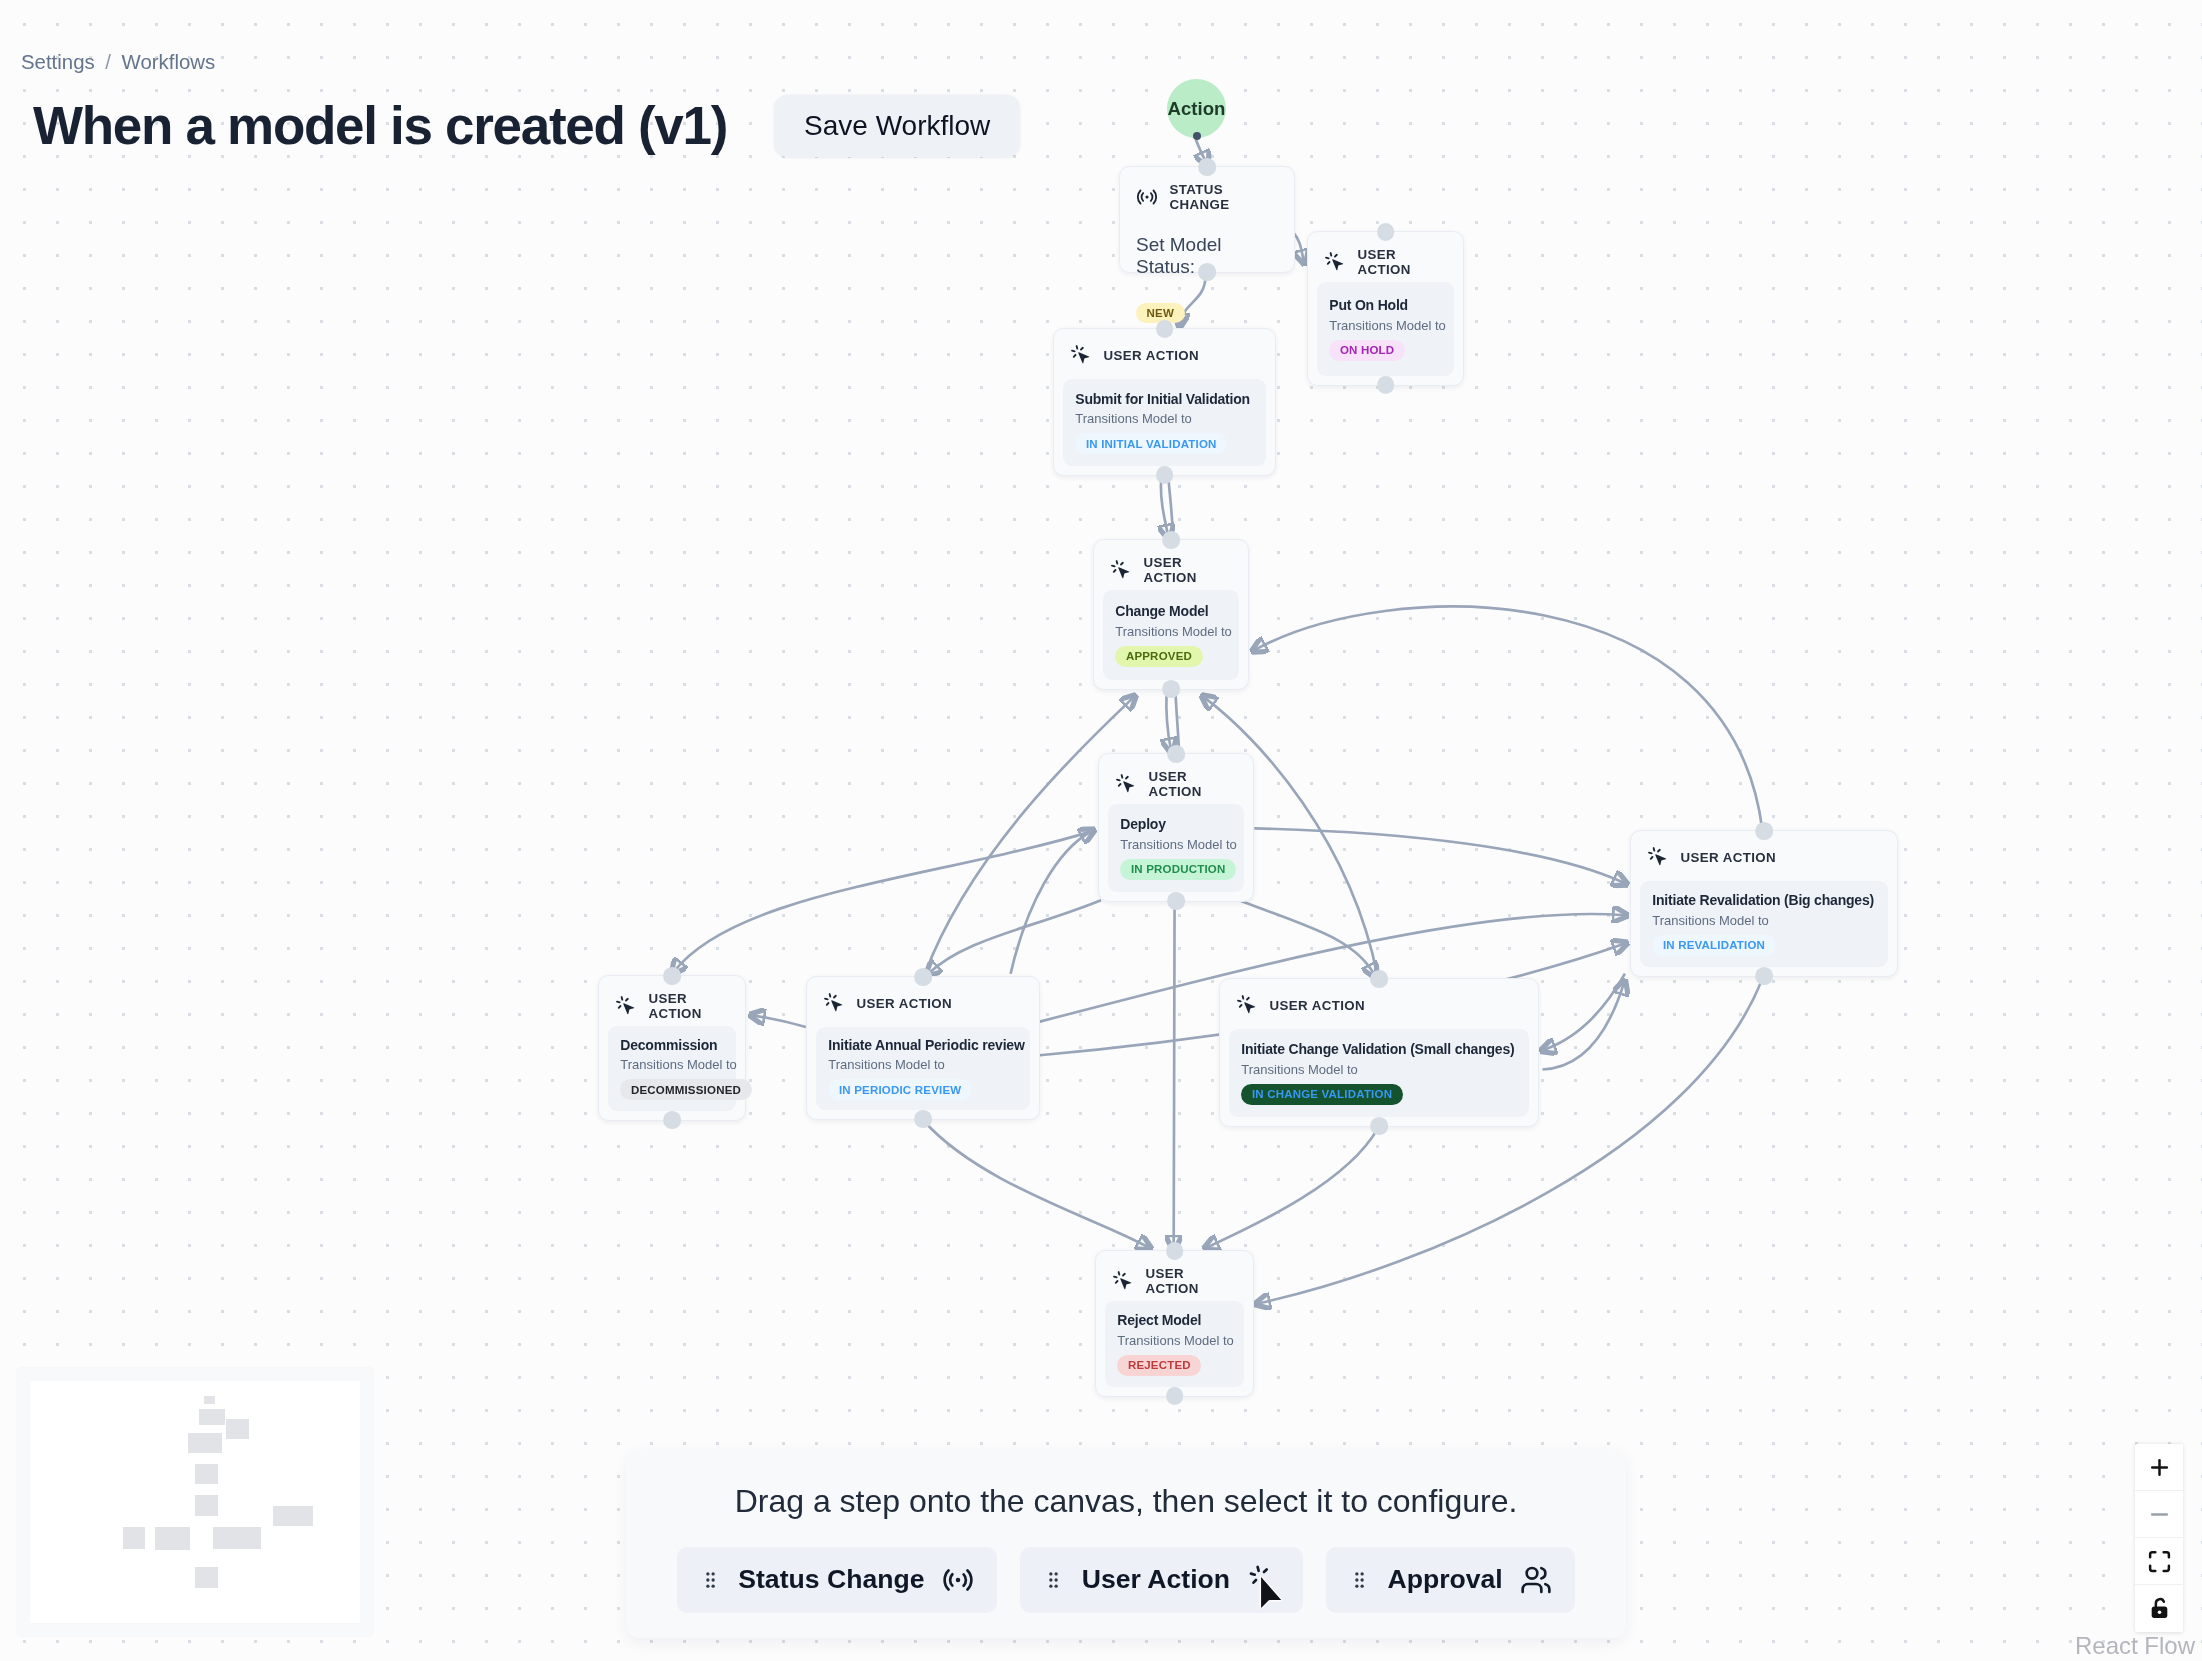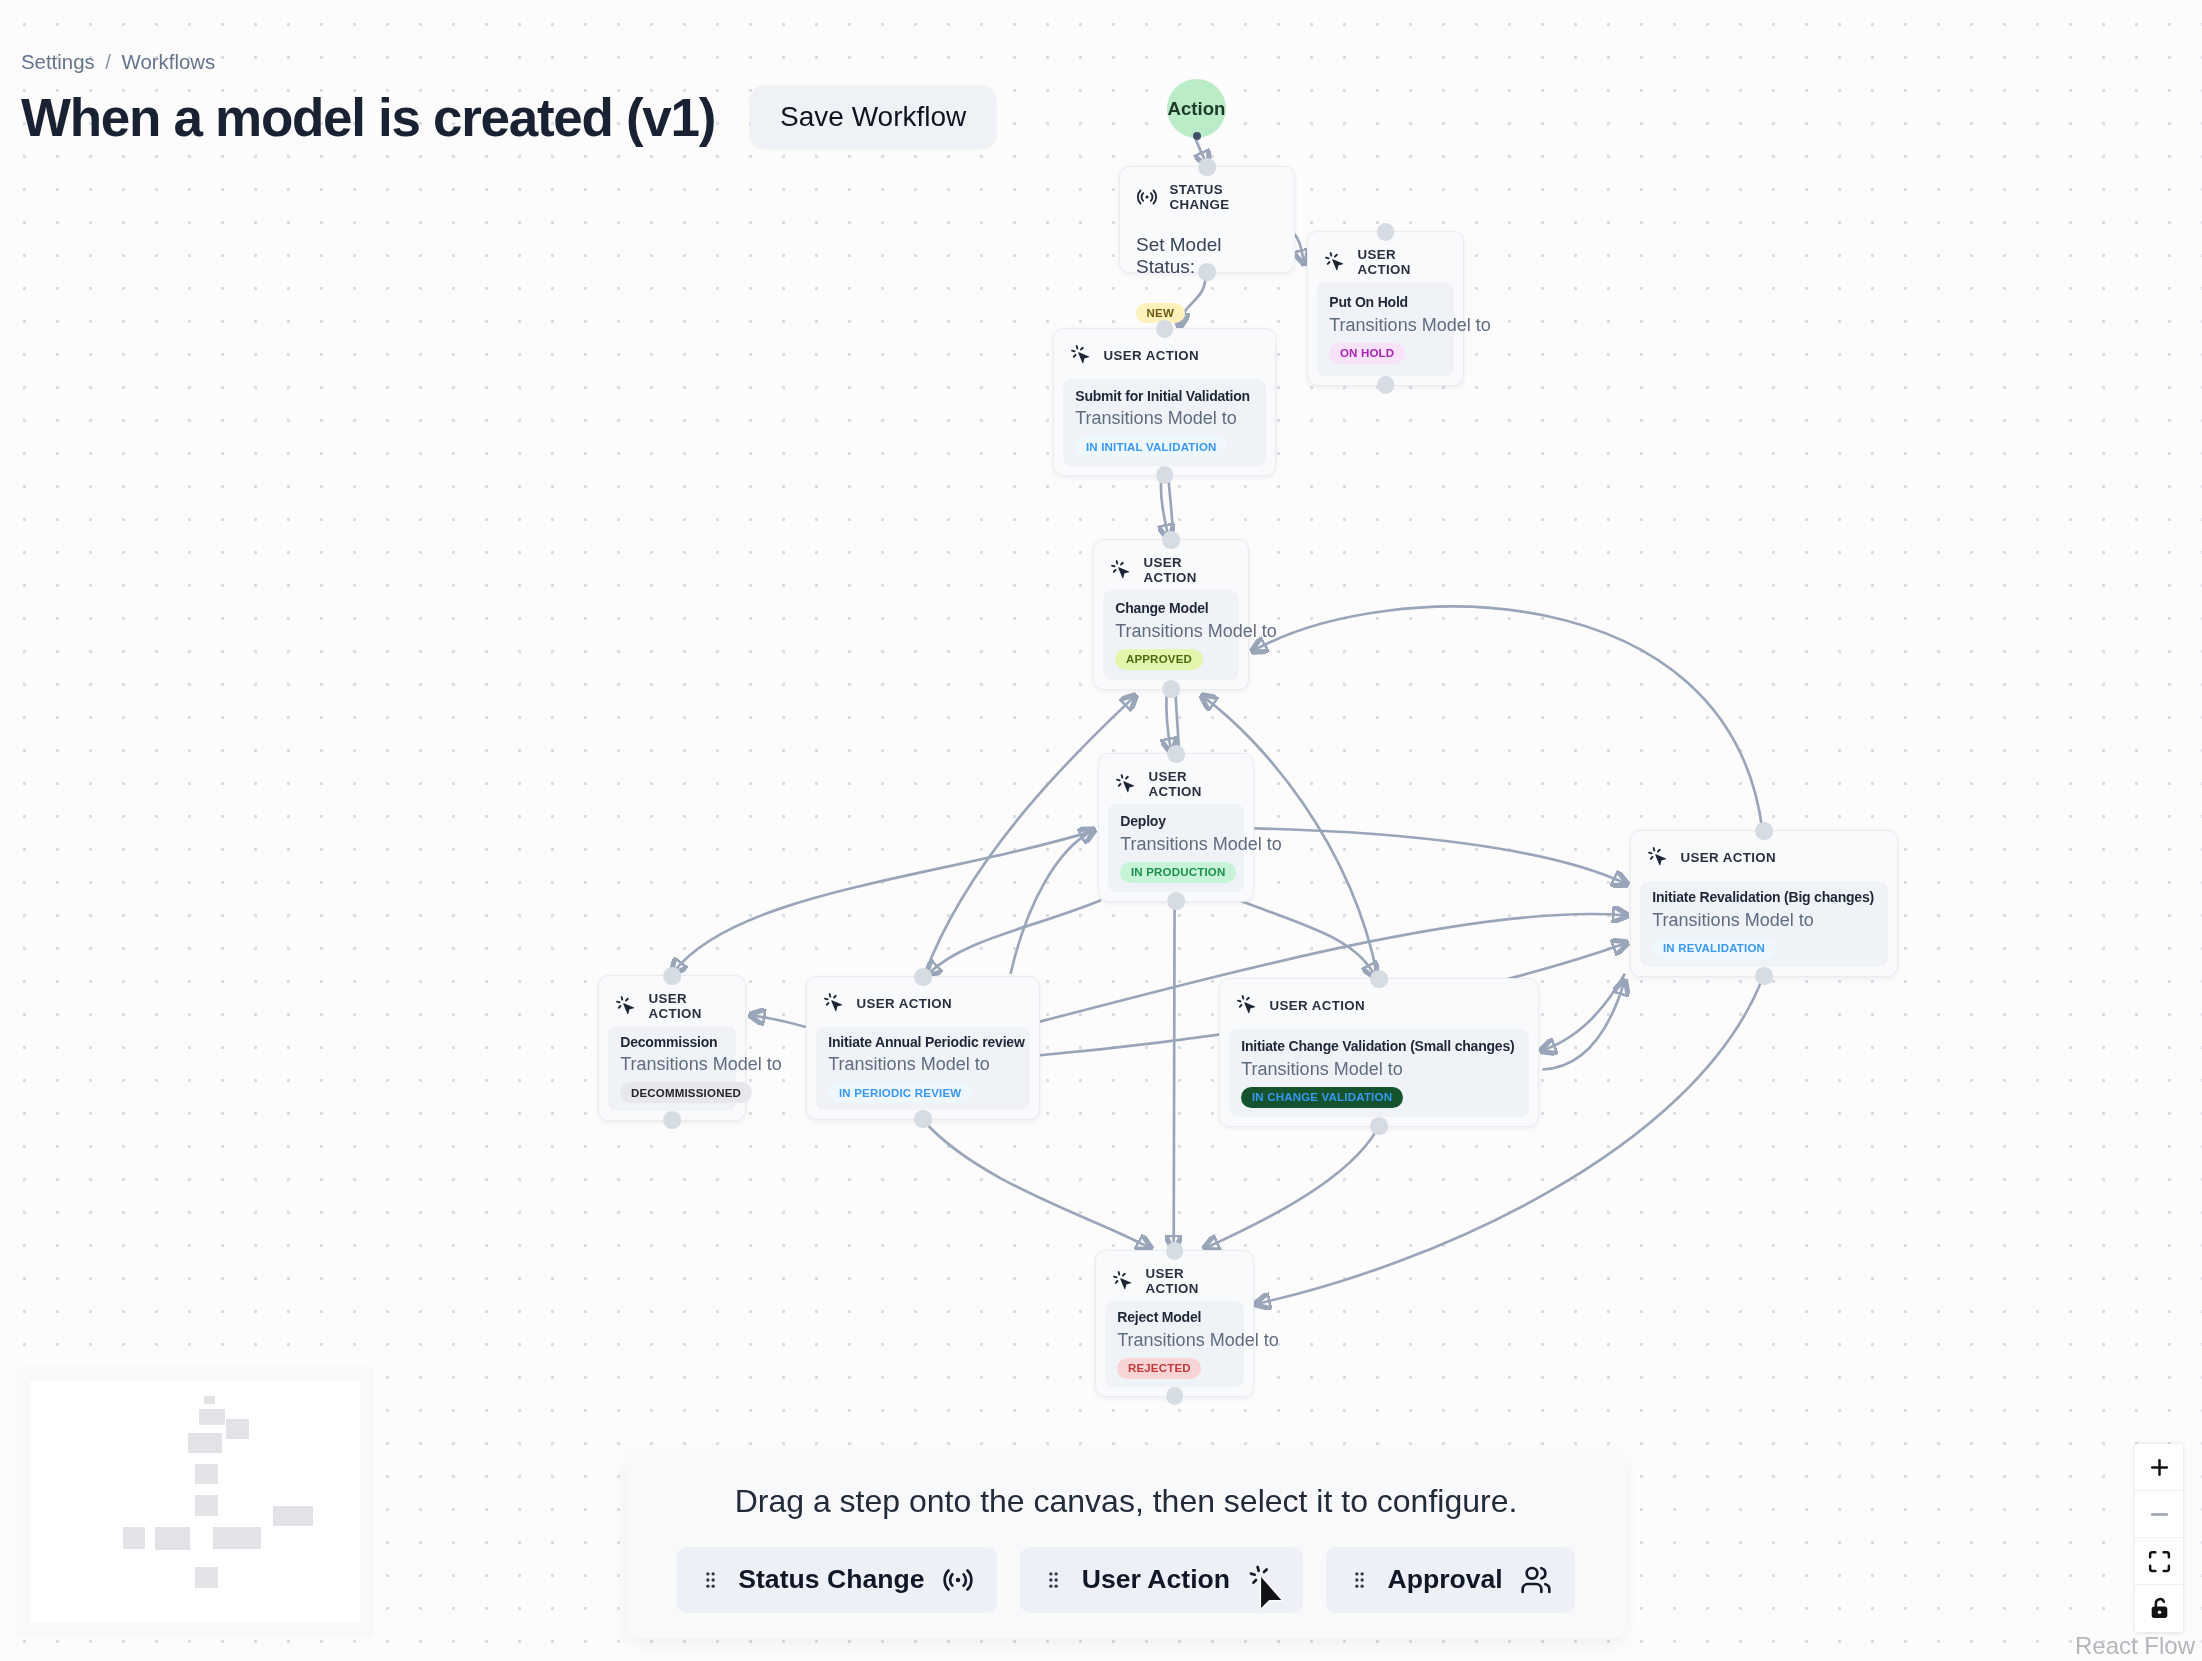--- a/index.html
+++ b/index.html
@@ -26,21 +26,21 @@
   
   .node{position:absolute;background:#f8fafc;border:0.9px solid #e9edf3;border-radius:10.6px;
     box-shadow:0 1.8px 5.3px rgba(15,23,42,.06);z-index:2;}
   .node-head{display:flex;align-items:center;gap:11.5px;padding:15px 16px;}
   .nicon{color:#1c2534;display:flex;}
   .nicon svg{width:22px;height:22px;stroke:currentColor;stroke-width:2;stroke-linecap:round;stroke-linejoin:round;fill:none;}
   .ntype{font-size:13.3px;font-weight:700;color:#28303f;letter-spacing:0.4px;}
   .node-body{position:absolute;left:8.9px;right:8.9px;top:50px;bottom:8.9px;background:#eff3f8;
     border-radius:8.9px;padding:0 12.4px;display:flex;flex-direction:column;justify-content:center;gap:4.4px;}
   .ntitle{font-size:14px;font-weight:700;color:#1d2737;white-space:nowrap;letter-spacing:-0.2px;}
-  .nsub{font-size:18px;color:#5f6c80;white-space:nowrap;}
+  .nsub{font-size:13px;color:#5f6c80;white-space:nowrap;}
   .nbadge{align-self:flex-start;font-size:11.5px;font-weight:700;padding:4.4px 10.6px;border-radius:886px;
     white-space:nowrap;margin-top:2.7px;letter-spacing:0.2px;}
   .node-body-plain{padding:7px 16px 0;}
   .nlabel{font-size:19px;color:#39455a;margin-bottom:26px;}
   .handle{position:absolute;width:17.7px;height:17.7px;border-radius:50%;background:#d6dce4;left:50%;transform:translateX(-50%);}
   .h-top{top:-8.9px;} .h-bottom{bottom:-8.9px;}
   .start-node{position:absolute;border-radius:50%;background:#b9ecc7;display:flex;align-items:center;
     justify-content:center;font-size:18.6px;font-weight:600;color:#1d3b28;z-index:2;}
   .start-dot{position:absolute;bottom:-1.8px;left:44%;width:8px;height:8px;background:#42506a;border-radius:50%;}
   
@@ -345,21 +345,21 @@
     </div>
     </div>
 
   <div class="top-overlay">
     <div class="breadcrumb">
       <span>Settings</span>
       <span class="sep">/</span>
       <span>Workflows</span>
     </div>
     <div class="title-row">
-      <h1 class="page-title" style="margin:0;">When a model is created (v1)</h1>
+      <h1 class="page-title" style="margin:12px;">When a model is created (v1)</h1>
       <button class="save-btn">Save Workflow</button>
     </div>
   </div>
 
   <div class="palette">
     <div class="palette-hint">Drag a step onto the canvas, then select it to configure.</div>
     <div class="chips">
       <div class="chip">
         <span class="grip">
           <svg viewBox="0 0 24 24" fill="currentColor">

